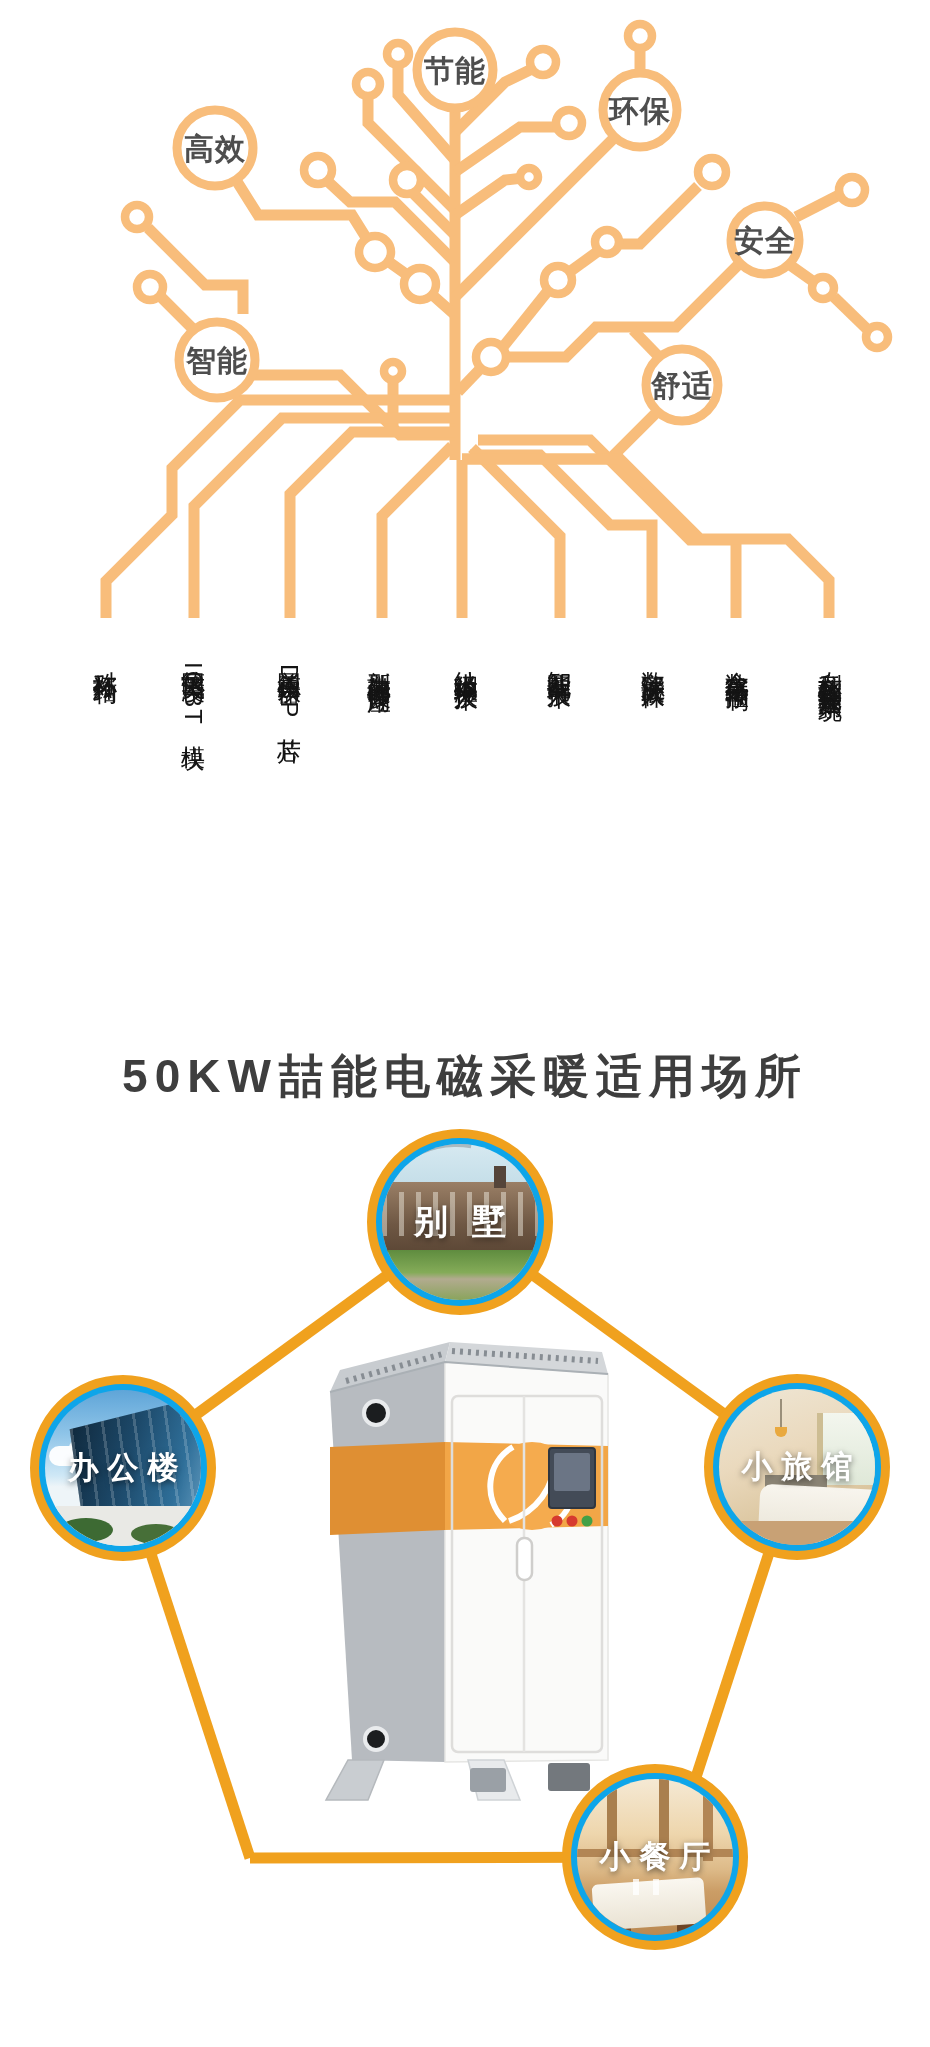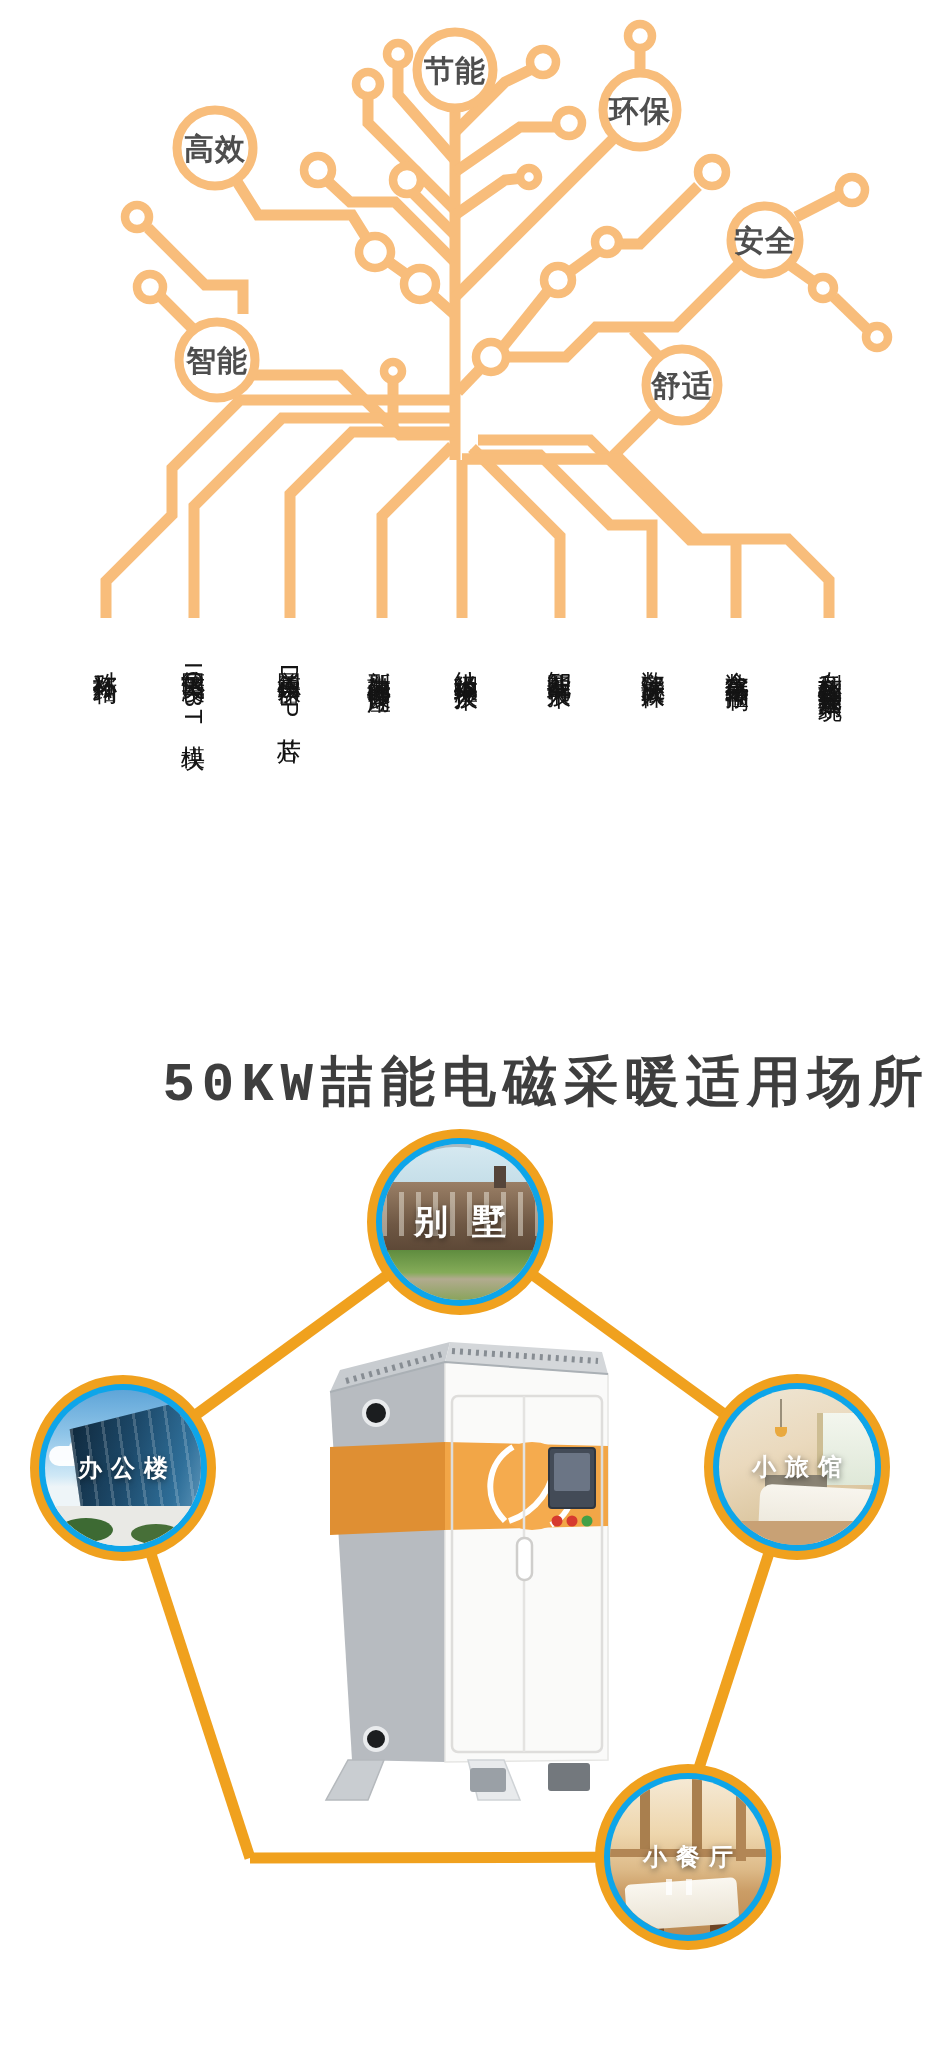--- a/index.html
+++ b/index.html
@@ -10,36 +10,36 @@
   
   .vcol{
     position:absolute;top:652px;
     writing-mode:vertical-rl;text-orientation:mixed;
     font-size:24px;letter-spacing:2px;color:#141414;
     line-height:26px;white-space:nowrap;font-weight:500;
   }
 
   
   #title{
-    position:absolute;top:1046px;left:0;width:930px;text-align:right;
-    font-size:54px;font-weight:bold;color:#3e3e3e;letter-spacing:7px;font-family:Liberation Mono, monospace;
+    position:absolute;top:1046px;left:0;width:930px;text-align:center;
+    font-size:46px;font-weight:bold;color:#3e3e3e;letter-spacing:7px;
   }
 
   
   .venue{
     position:absolute;width:156px;height:156px;padding:6px;
     border:9px solid #F0A11E;border-radius:50%;background:#0ea5e9;
   }
   .photo{
     position:relative;width:156px;height:156px;border-radius:50%;
     overflow:hidden;background:#ddd;
   }
   .venue-label{
     position:absolute;top:50%;left:50%;transform:translate(-50%,-50%);
-    color:#fff;font-weight:bold;font-size:24px;letter-spacing:9px;padding-left:9px;
+    color:#fff;font-weight:bold;font-size:31px;letter-spacing:9px;padding-left:9px;
     text-shadow:0 2px 6px rgba(0,0,0,.55);white-space:nowrap;z-index:5;
   }
   .swoosh{position:absolute;border-radius:50%;border:9px solid transparent;z-index:3;}
 
   
   .ph-villa{background:linear-gradient(180deg,#d6e9f1 0%,#c6dfe9 24%,#b3cfdc 25%);}
   .villa-house{position:absolute;left:0;right:0;top:38px;height:70px;
     background:linear-gradient(180deg,#9a7f66 0%,#6f5844 60%,#5c4736 100%);}
   .villa-windows{position:absolute;left:0;right:0;top:48px;height:44px;
     background:repeating-linear-gradient(90deg,rgba(235,230,218,.5) 0 5px,rgba(0,0,0,0) 5px 17px);}
@@ -277,21 +277,21 @@
       <div class="hotel-bed"></div>
       <div class="hotel-floor"></div>
       <div class="hotel-cord"></div>
       <div class="hotel-lamp"></div>
       <div class="swoosh hotel-swoosh"></div>
       <span class="venue-label">小旅馆</span>
     </div>
   </div>
 
 
-  <div class="venue venue-rest" style="left:595px;top:1764px;">
+  <div class="venue venue-rest" style="left:562px;top:1764px;">
     <div class="photo ph-rest">
       <div class="rest-frame"></div>
       <div class="rest-bar"></div>
       <div class="rest-chair"></div>
       <div class="rest-table"></div>
       <div class="rest-glass"></div>
       <div class="swoosh rest-swoosh"></div>
       <span class="venue-label">小餐厅</span>
     </div>
   </div>

